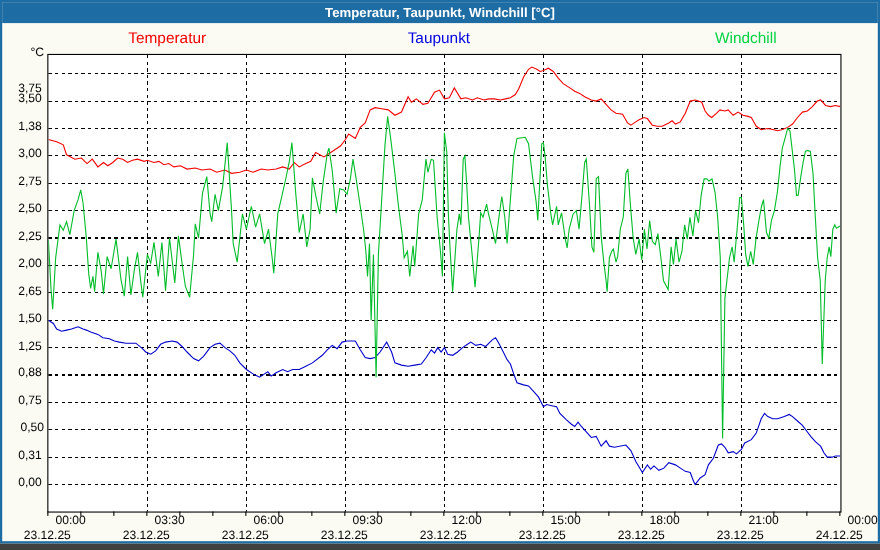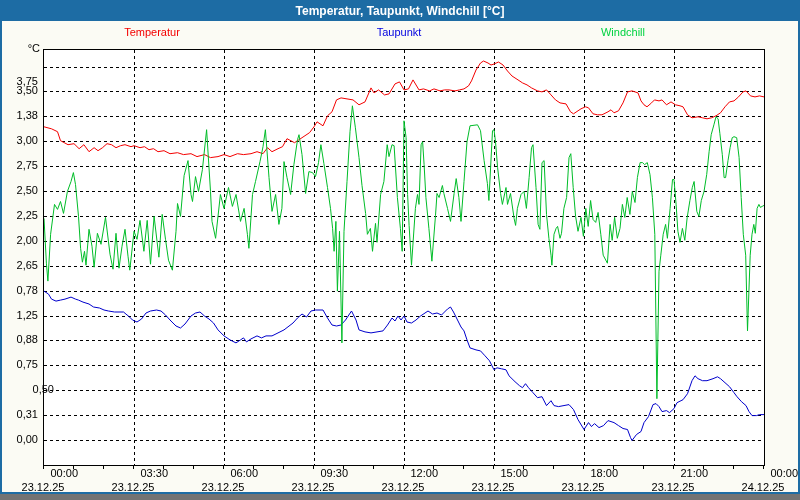--- a/index.html
+++ b/index.html
@@ -1,40 +1,40 @@
 <!DOCTYPE html>
 <html><head>
 <meta charset="utf-8">
 <style>
   html,body{margin:0;padding:0;}
   body{font-family:"Liberation Sans",sans-serif;}
-  .win{position:relative;width:800px;height:500px;background:#737373;overflow:hidden;}
+  .win{position:relative;width:800px;height:500px;background:#404040;overflow:hidden;}
   .frame{position:absolute;left:0;top:0;width:796px;height:490px;border:2px solid #1d6ca4;background:#fbfbf4;}
   .titlebar{position:absolute;left:0;top:0;width:100%;height:19px;color:#ffffff;
             font-size:12px;font-weight:bold;text-align:center;line-height:19px;}
-  .legend-item{position:absolute;top:24px;transform:translateX(-50%);font-size:11px;white-space:nowrap;}
+  .legend-item{position:absolute;top:24px;transform:translateX(-50%);font-size:14px;white-space:nowrap;}
   .unit-label{position:absolute;left:14px;top:40px;width:24px;text-align:right;font-size:11px;color:#000;}
   .plot{position:absolute;left:41px;top:47px;width:720px;height:415px;background:#ffffff;border:1px solid #000;box-sizing:content-box;}
   .plot svg{display:block;}
   .ylab{position:absolute;width:34px;text-align:right;font-size:11px;color:#000;}
   .xtick{position:absolute;top:463px;width:1px;height:4px;background:#000;}
   .xtime{position:absolute;top:465px;width:70px;margin-left:-35px;text-align:right;font-size:11px;color:#000;}
   .xdate{position:absolute;top:479px;width:80px;margin-left:-40px;text-align:center;font-size:11px;color:#000;}
 </style>
 </head>
 <body>
 
 <div class="win">
   <div class="frame" style="border-color: rgb(29, 108, 164);">
     <div class="titlebar" style="background: rgb(29, 108, 164); color: rgb(255, 255, 255);">
       <span>Temperatur, Taupunkt, Windchill [°C]</span>
     </div>
     <span class="legend-item" id="lg0" style="color: rgb(244, 0, 0); left: 150px;">Temperatur</span>
     <span class="legend-item" id="lg1" style="color: rgb(0, 0, 224); left: 397px;">Taupunkt</span>
-    <span class="legend-item" id="lg2" style="color: rgb(0, 211, 65); left: 621px;">Windchill</span>
+    <span class="legend-item" id="lg2" style="color: rgb(0, 211, 65); left: 676px;">Windchill</span>
     <div class="unit-label">°C</div>
     <div class="plot">
       <svg id="plotsvg" width="720" height="415" viewBox="0 0 720 415">
           <line x1="0" y1="390.5" x2="720" y2="390.5" stroke="#000000" stroke-width="1" stroke-dasharray="3,3" shape-rendering="crispEdges"></line>
           <line x1="0" y1="365.6" x2="720" y2="365.6" stroke="#000000" stroke-width="1" stroke-dasharray="3,3" shape-rendering="crispEdges"></line>
           <line x1="0" y1="340.7" x2="720" y2="340.7" stroke="#000000" stroke-width="1" stroke-dasharray="3,3" shape-rendering="crispEdges"></line>
           <line x1="0" y1="315.8" x2="720" y2="315.8" stroke="#000000" stroke-width="1" stroke-dasharray="3,3" shape-rendering="crispEdges"></line>
           <line x1="0" y1="290.9" x2="720" y2="290.9" stroke="#000000" stroke-width="1" stroke-dasharray="3,3" shape-rendering="crispEdges"></line>
           <line x1="0" y1="266" x2="720" y2="266" stroke="#000000" stroke-width="1" stroke-dasharray="3,3" shape-rendering="crispEdges"></line>
           <line x1="0" y1="241.10000000000002" x2="720" y2="241.10000000000002" stroke="#000000" stroke-width="1" stroke-dasharray="3,3" shape-rendering="crispEdges"></line>
@@ -55,25 +55,25 @@
           <line x1="540" y1="0" x2="540" y2="415" stroke="#000000" stroke-width="1" stroke-dasharray="3,3" shape-rendering="crispEdges"></line>
           <line x1="630" y1="0" x2="630" y2="415" stroke="#000000" stroke-width="1" stroke-dasharray="3,3" shape-rendering="crispEdges"></line>
           <polyline points="0.0,76.8 7.5,78.8 13.5,81.7 16.5,90.7 24.0,94.7 30.0,93.7 35.1,98.7 39.9,94.7 45.0,101.7 50.1,97.7 54.0,100.7 58.5,97.7 63.0,93.7 67.5,94.7 72.0,97.7 76.5,95.7 81.0,94.7 87.0,96.7 90.0,95.7 96.0,97.7 100.5,96.7 105.0,99.7 109.5,98.7 114.0,101.7 120.0,100.7 126.0,103.7 133.5,102.7 139.5,104.6 147.0,103.7 153.0,106.6 160.5,104.6 166.5,107.6 174.0,106.6 180.0,104.6 186.0,106.6 193.5,103.7 199.5,104.6 207.0,103.7 213.0,101.7 219.0,103.7 223.5,97.7 228.0,101.7 234.0,98.7 238.5,96.7 243.0,88.7 250.5,92.7 258.0,87.7 265.5,82.7 270.0,76.8 273.0,71.8 279.0,75.8 283.5,65.8 288.0,61.8 292.5,49.9 297.0,47.9 303.0,48.9 309.0,49.9 315.0,54.8 321.0,51.9 327.0,37.9 330.0,42.9 334.5,39.9 340.5,44.9 345.0,43.9 351.0,33.9 355.5,31.9 360.0,39.9 364.5,38.9 369.0,29.9 375.0,39.9 379.5,38.9 385.5,40.9 390.0,38.9 396.0,40.9 400.5,39.9 405.0,39.9 411.0,40.9 415.5,39.9 420.0,38.9 424.5,35.9 427.5,30.9 432.0,20.0 436.5,13.0 439.5,11.0 444.0,13.0 447.0,15.0 450.0,14.0 454.5,12.0 459.0,15.0 463.5,21.0 468.0,26.0 474.0,29.9 478.5,32.9 483.0,34.9 487.5,37.9 493.5,40.9 498.0,41.9 502.5,39.9 507.0,44.9 511.5,49.9 516.0,52.9 522.0,53.9 526.5,61.8 529.5,63.8 534.0,60.8 537.0,58.8 541.5,56.8 544.5,57.8 549.0,63.8 553.5,64.8 558.0,64.8 564.0,61.8 567.0,59.8 570.0,62.8 574.5,60.8 579.0,52.9 583.5,41.9 588.0,40.9 594.0,42.9 597.0,50.9 600.0,54.8 603.0,56.8 607.5,52.9 610.5,49.9 615.0,50.9 618.0,49.9 622.5,54.8 627.0,51.9 631.5,54.8 636.0,55.8 639.0,56.8 643.5,64.8 648.0,67.8 654.0,66.8 658.5,67.8 663.0,68.8 667.5,67.8 672.0,65.8 676.5,62.8 681.0,56.8 685.5,51.9 690.0,50.9 694.5,46.9 699.0,41.9 702.0,40.9 706.5,45.9 711.0,46.9 715.5,45.9 720.0,46.9" fill="none" stroke="#f40000" stroke-width="1"></polyline>
           <polyline points="0.0,241.1 4.5,244.1 7.5,249.1 12.0,251.1 16.5,250.1 21.0,249.1 27.0,247.1 31.5,249.1 34.5,250.1 39.0,252.1 45.0,254.0 49.5,257.0 55.5,258.0 60.0,260.0 64.5,261.0 70.5,262.0 79.5,262.0 85.5,267.0 88.5,270.0 93.0,272.0 97.5,269.0 102.0,263.0 106.5,261.0 112.5,260.0 117.0,261.0 121.5,265.0 126.0,270.0 132.0,276.0 136.5,278.0 141.0,274.0 147.0,266.0 151.5,263.0 156.0,262.0 160.5,266.0 165.0,269.0 169.5,273.0 174.0,279.9 180.0,285.9 186.0,289.9 192.0,292.9 196.5,289.9 199.5,287.9 202.5,291.9 207.0,288.9 213.0,285.9 217.5,287.9 222.0,285.9 228.0,285.9 234.0,282.9 240.0,279.9 249.0,273.0 253.5,268.0 258.0,264.0 262.5,267.0 267.0,261.0 271.5,260.0 279.0,260.0 283.5,268.0 288.0,275.0 292.5,276.0 297.0,275.0 301.5,270.0 307.5,261.0 312.0,270.0 315.0,279.9 321.0,281.9 327.0,282.9 333.0,281.9 339.0,280.9 343.5,275.0 348.0,268.0 351.0,271.0 354.0,266.0 357.0,270.0 360.0,266.0 363.0,272.0 367.5,273.0 372.0,270.0 376.5,266.0 381.0,263.0 384.0,261.0 388.5,264.0 393.0,263.0 397.5,265.0 400.5,262.0 403.5,259.0 406.5,257.0 409.5,262.0 412.5,268.0 417.0,277.0 420.0,280.9 423.0,289.9 426.0,297.9 432.0,299.9 436.5,300.9 441.0,305.8 445.5,310.8 450.0,319.8 453.0,317.8 457.5,318.8 462.0,319.8 465.0,325.8 471.0,331.7 475.5,335.7 478.5,337.7 481.5,333.7 484.5,337.7 489.0,342.7 493.5,347.7 498.0,346.7 502.5,355.6 507.0,350.7 510.0,355.6 514.5,356.6 525.0,354.6 529.5,359.6 534.0,369.6 540.0,379.5 544.5,372.6 547.5,376.6 550.5,373.6 555.0,377.6 559.5,375.6 564.0,370.6 570.0,372.6 574.5,375.6 579.0,378.5 583.5,379.5 586.5,387.5 588.0,390.5 592.5,384.5 597.0,381.5 600.0,372.6 604.5,366.6 609.0,354.6 612.0,353.6 615.0,356.6 618.0,361.6 622.5,360.6 625.5,362.6 630.0,358.6 633.0,352.7 639.0,349.7 643.5,343.7 648.0,330.7 651.0,325.8 654.0,328.7 658.5,330.7 663.0,330.7 669.0,328.7 673.5,326.8 676.5,328.7 681.0,332.7 685.5,336.7 690.0,342.7 693.0,346.7 697.5,351.7 702.0,355.6 705.0,361.6 708.0,365.6 712.5,365.6 715.5,364.6 720.0,364.6" fill="none" stroke="#0000cc" stroke-width="1"></polyline>
           <polyline points="0.0,168.4 2.4,213.2 3.9,231.1 6.6,184.3 10.5,154.4 13.5,159.4 16.5,151.5 19.5,163.4 23.4,141.5 27.0,131.5 29.4,122.6 31.5,134.5 34.5,166.4 36.6,198.3 38.4,212.2 40.5,201.3 42.0,215.2 45.0,179.3 48.0,196.3 50.1,217.2 53.4,183.3 57.0,194.3 61.5,167.4 66.0,204.2 69.0,219.2 72.0,183.3 75.0,218.2 78.0,196.3 81.0,179.3 84.0,206.2 85.8,220.2 90.0,181.3 93.0,189.3 96.0,170.4 99.9,201.3 103.2,170.4 106.5,214.2 110.1,166.4 114.9,207.2 118.2,164.4 121.5,189.3 124.5,210.2 128.4,220.2 132.0,181.3 133.5,153.5 136.5,166.4 140.1,125.6 144.0,110.6 147.0,144.5 148.5,151.5 151.5,126.6 154.5,141.5 158.4,119.6 162.6,79.7 166.5,141.5 168.0,171.4 171.6,188.3 176.4,144.5 180.0,158.4 184.5,137.5 188.4,156.4 192.0,144.5 196.5,171.4 200.1,158.4 203.4,184.3 204.9,198.3 208.5,144.5 211.5,131.5 216.0,111.6 219.0,96.7 221.4,79.7 225.0,127.6 228.0,161.4 231.6,144.5 234.9,174.4 237.9,158.4 240.0,111.6 243.0,127.6 246.6,144.5 249.9,114.6 253.5,89.7 255.0,84.7 258.0,104.6 261.6,143.5 264.9,121.6 268.5,122.6 271.5,126.6 274.5,112.6 276.9,94.7 279.9,113.6 283.5,137.5 286.5,158.4 288.6,178.4 290.1,201.3 291.9,171.4 293.4,241.1 295.5,181.3 297.9,292.9 300.0,181.3 303.0,131.5 306.0,81.7 308.4,55.8 311.4,77.8 315.0,107.6 318.0,135.5 321.6,163.4 323.4,184.3 326.4,178.4 328.5,201.3 331.5,173.4 333.0,192.3 336.6,144.5 339.9,131.5 343.2,94.7 345.0,106.6 348.0,94.7 350.1,95.7 353.4,147.5 356.4,178.4 358.2,201.3 360.0,70.8 362.1,87.7 363.6,144.5 365.1,175.4 367.5,215.2 371.4,158.4 373.5,144.5 375.0,154.4 377.1,94.7 378.6,91.7 380.1,114.6 381.9,147.5 384.9,178.4 387.9,211.2 391.5,165.4 393.0,143.5 395.1,147.5 398.4,135.5 399.9,143.5 403.5,158.4 406.5,171.4 410.1,143.5 412.2,128.6 414.9,147.5 417.0,171.4 420.0,131.5 423.0,91.7 426.0,75.8 433.5,74.8 436.5,80.7 440.1,110.6 443.4,133.5 444.9,150.5 448.5,80.7 450.0,79.7 451.5,91.7 453.6,117.6 456.6,143.5 458.4,154.4 462.0,137.5 463.5,154.4 466.5,143.5 470.1,168.4 471.6,175.4 473.4,158.4 477.0,144.5 480.0,141.5 482.4,158.4 485.1,127.6 487.5,97.7 489.0,94.7 492.0,137.5 494.1,174.4 495.9,179.3 498.0,112.6 500.1,110.6 502.5,164.4 504.9,188.3 507.0,205.2 507.9,215.2 510.0,184.3 512.1,178.4 513.6,176.4 516.0,188.3 517.5,183.3 519.9,158.4 522.6,147.5 525.0,107.6 526.8,103.7 529.2,137.5 531.6,166.4 534.0,181.3 537.0,167.4 539.4,186.3 541.8,158.4 544.2,176.4 546.6,150.5 549.0,169.4 551.7,172.4 554.1,162.4 556.8,184.3 559.2,205.2 563.4,213.2 566.1,174.4 568.2,190.3 570.6,167.4 573.3,188.3 576.0,178.4 578.4,154.4 580.8,167.4 583.2,147.5 585.9,164.4 588.3,141.5 591.0,152.5 593.4,127.6 596.1,112.6 598.5,112.6 600.6,114.6 603.3,112.6 606.0,124.6 608.4,147.5 610.8,184.3 612.9,348.7 615.0,221.2 616.8,205.2 619.2,184.3 621.6,174.4 623.4,188.3 626.1,158.4 628.5,129.5 630.0,129.5 632.1,154.4 633.9,181.3 636.0,192.3 638.4,178.4 640.8,190.3 643.2,167.4 645.9,150.5 648.3,137.5 650.1,131.5 652.8,161.4 654.9,166.4 657.3,150.5 660.0,141.5 662.7,124.6 665.1,101.7 667.2,84.7 669.9,74.8 672.0,66.8 674.1,68.8 675.9,83.7 678.3,104.6 680.1,127.6 681.6,127.6 684.0,110.6 686.1,97.7 688.2,87.7 690.0,86.7 692.7,87.7 695.1,107.6 697.2,147.5 699.3,184.3 701.7,205.2 703.5,280.9 706.2,205.2 708.0,184.3 709.8,174.4 711.3,183.3 713.1,158.4 714.9,154.4 716.4,157.4 718.2,156.4 720.0,155.4" fill="none" stroke="#00bd28" stroke-width="1"></polyline>
         </svg>
     </div>
     <div id="ylabels">
         <div class="ylab" style="left: 2px; top: 431px;">0,00</div>
         <div class="ylab" style="left: 2px; top: 406.1px;">0,31</div>
-        <div class="ylab" style="left: 18px; top: 381.2px;">0,50</div>
+        <div class="ylab" style="left: 4px; top: 381.2px;">0,50</div>
         <div class="ylab" style="left: 2px; top: 356.3px;">0,75</div>
         <div class="ylab" style="left: 2px; top: 331.4px;">0,88</div>
         <div class="ylab" style="left: 2px; top: 306.5px;">1,25</div>
-        <div class="ylab" style="left: 2px; top: 281.6px;">0,78</div>
+        <div class="ylab" style="left: 2px; top: 281.6px;">1,50</div>
         <div class="ylab" style="left: 2px; top: 256.7px;">2,65</div>
         <div class="ylab" style="left: 2px; top: 231.8px;">2,00</div>
         <div class="ylab" style="left: 2px; top: 206.9px;">2,25</div>
         <div class="ylab" style="left: 2px; top: 182px;">2,50</div>
         <div class="ylab" style="left: 2px; top: 157.1px;">2,75</div>
         <div class="ylab" style="left: 2px; top: 132.2px;">3,00</div>
         <div class="ylab" style="left: 2px; top: 107.3px;">1,38</div>
         <div class="ylab" style="left: 2px; top: 82.4px;">3,50</div>
         <div class="ylab" style="left: 2px; top: 73px;">3,75</div>
       </div>

